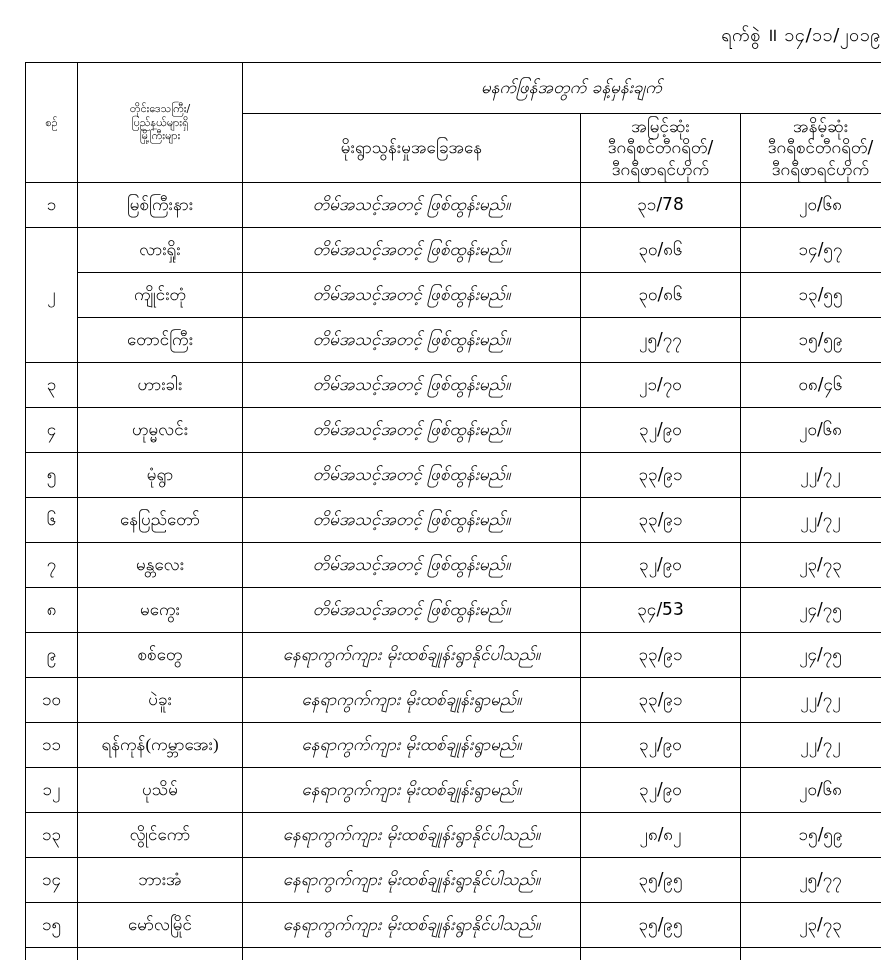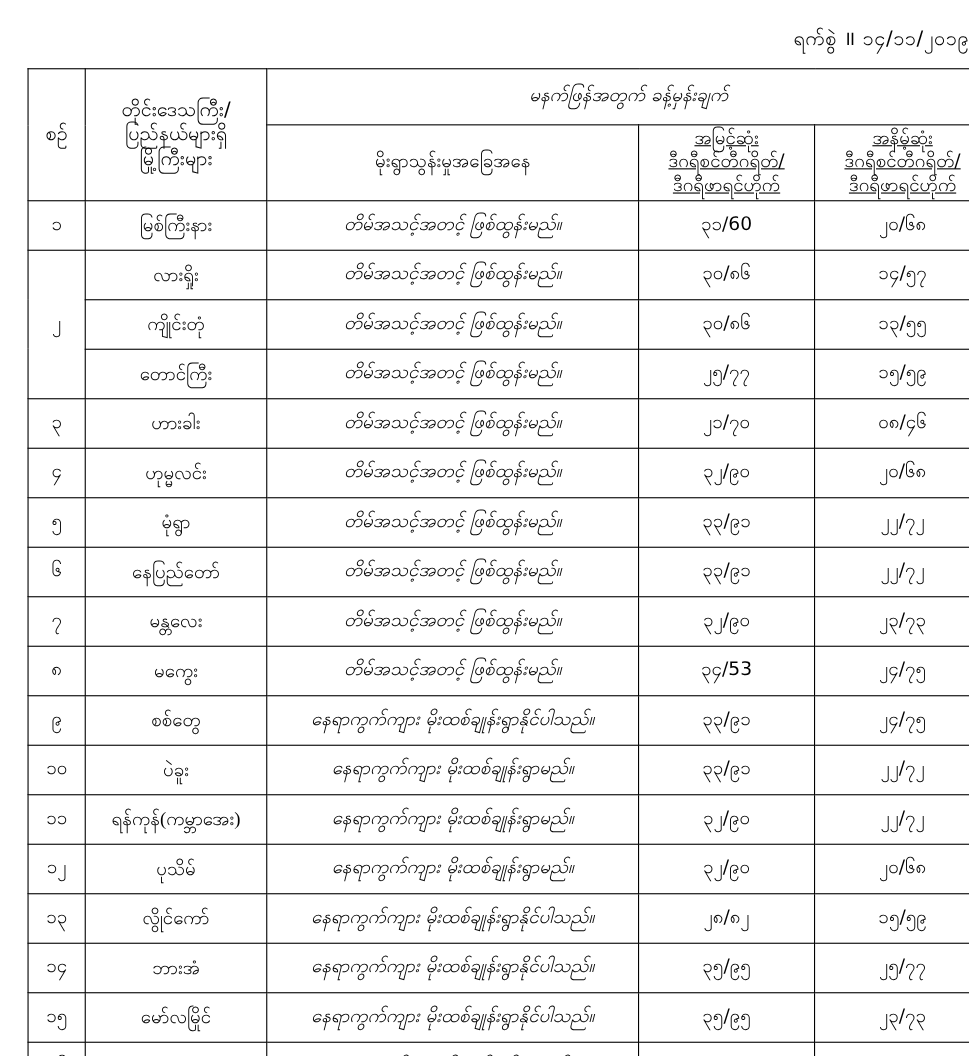--- a/index.html
+++ b/index.html
@@ -52,38 +52,37 @@
   }
   
   col.c-no      { width: 52px; }
   col.c-region  { width: 165px; }
   col.c-cond    { width: 338px; }
   col.c-max     { width: 160px; }
   col.c-min     { width: 160px; }
 
   thead td.h-no,
   thead td.h-region {
-    font-size: 18px;
+    font-size: 11px;
     padding: 4px 4px;
   }
   td.h-span {
     font-size: 18px;
     padding: 10px 4px;
     height: 46px;
     font-style: italic;
   }
   td.h-cond {
     font-size: 18px;
     padding: 6px 4px;
   }
   td.h-temp {
     font-size: 16px;
     line-height: 1.35;
     padding: 6px 4px;
-    text-decoration: underline;
   }
   tbody td {
     height: 40px;
   }
   td.col-no {
     font-size: 17px;
   }
   td.col-region {
     font-size: 17px;
     font-family: Liberation Serif, serif;
@@ -138,21 +137,21 @@
           <div>ဒီဂရီစင်တီဂရိတ်/</div>
           <div>ဒီဂရီဖာရင်ဟိုက်</div>
         </td>
       </tr>
     </thead>
     <tbody id="forecast-body">
         <tr>
           <td class="col-no">၁</td>
           <td class="col-region">မြစ်ကြီးနား</td>
           <td class="col-cond">တိမ်အသင့်အတင့် ဖြစ်ထွန်းမည်။</td>
-          <td class="col-temp">၃၁/60</td>
+          <td class="col-temp">၃၁/78</td>
           <td class="col-temp">၂၀/၆၈</td>
         </tr>
         <tr>
           <td class="col-no rowspan-no" rowspan="3">၂</td>
           <td class="col-region">လားရှိုး</td>
           <td class="col-cond">တိမ်အသင့်အတင့် ဖြစ်ထွန်းမည်။</td>
           <td class="col-temp">၃၀/၈၆</td>
           <td class="col-temp">၁၄/၅၇</td>
         </tr>
         <tr>

